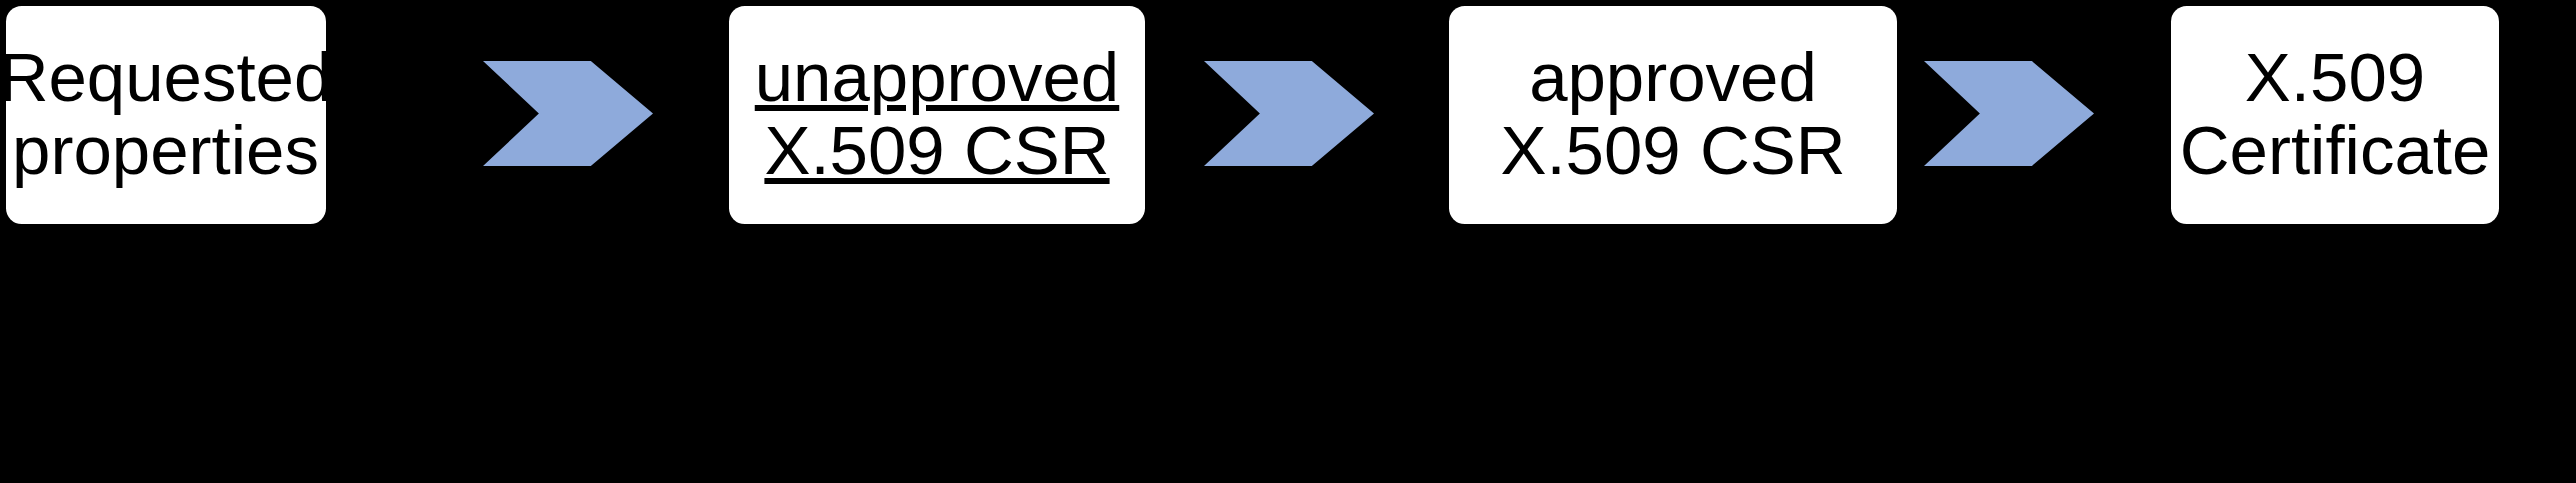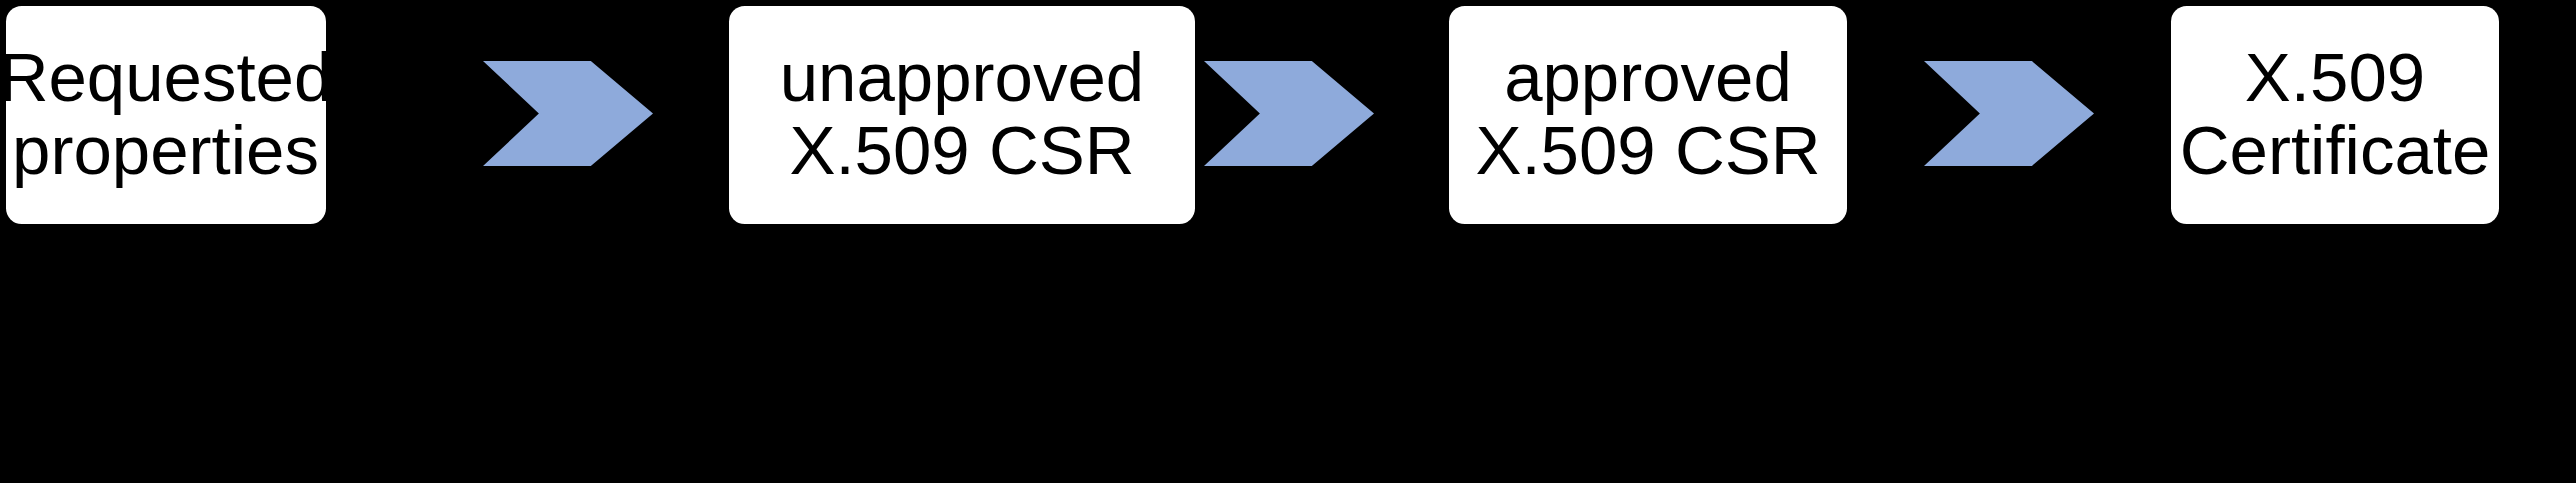--- a/index.html
+++ b/index.html
@@ -33,22 +33,22 @@
     padding: 0 9.4px;
   }
   .arrow {
     position: absolute;
     top: 61px;
     width: 170px;
     height: 105px;
     display: block;
   }
   .n1 { left: 5.5px;    width: 320px; }
-  .n2 { left: 729px;  width: 466px; }
-  .n3 { left: 1449px; width: 398px; }
+  .n2 { left: 729px;  width: 416px; text-decoration: underline; }
+  .n3 { left: 1449px; width: 448px; }
   .n4 { left: 2171px; width: 328px; }
   .a1 { left: 483px; }
   .a2 { left: 1204px; }
   .a3 { left: 1924px; }
 </style>
 </head>
 <body>
 
 <div id="stage">
 

